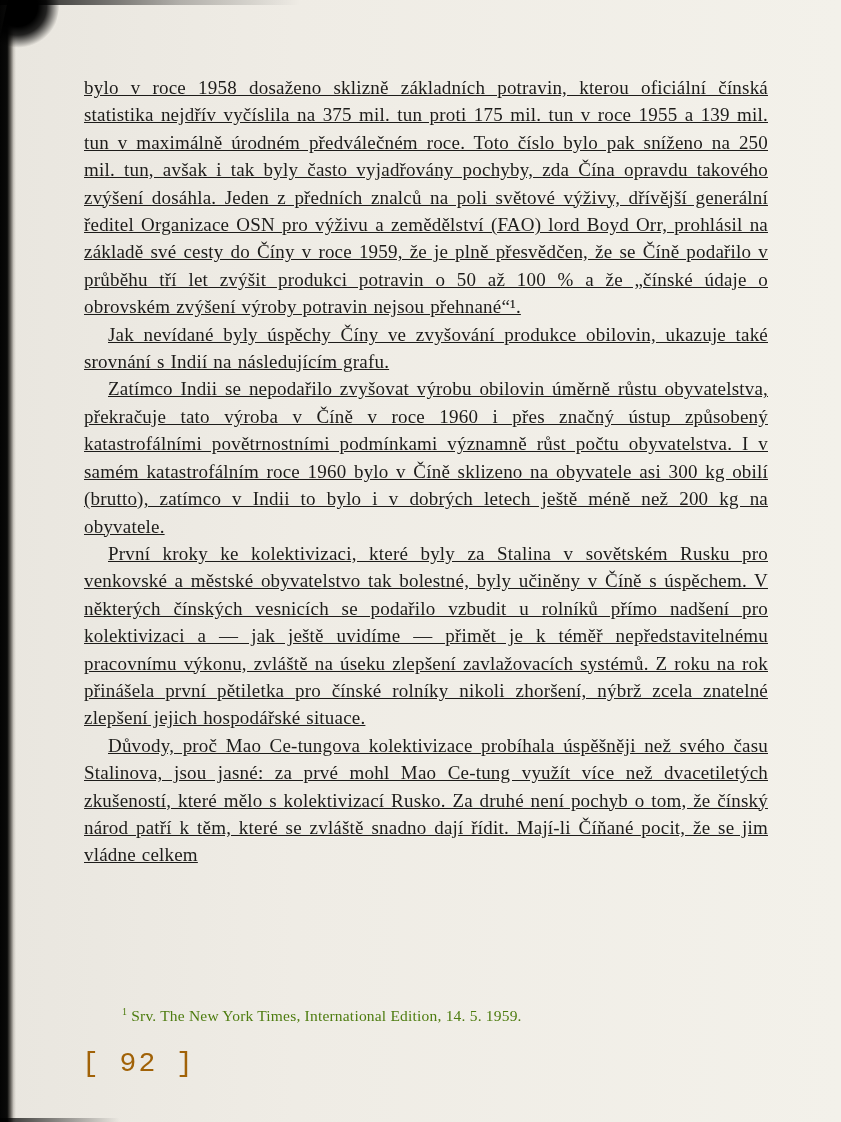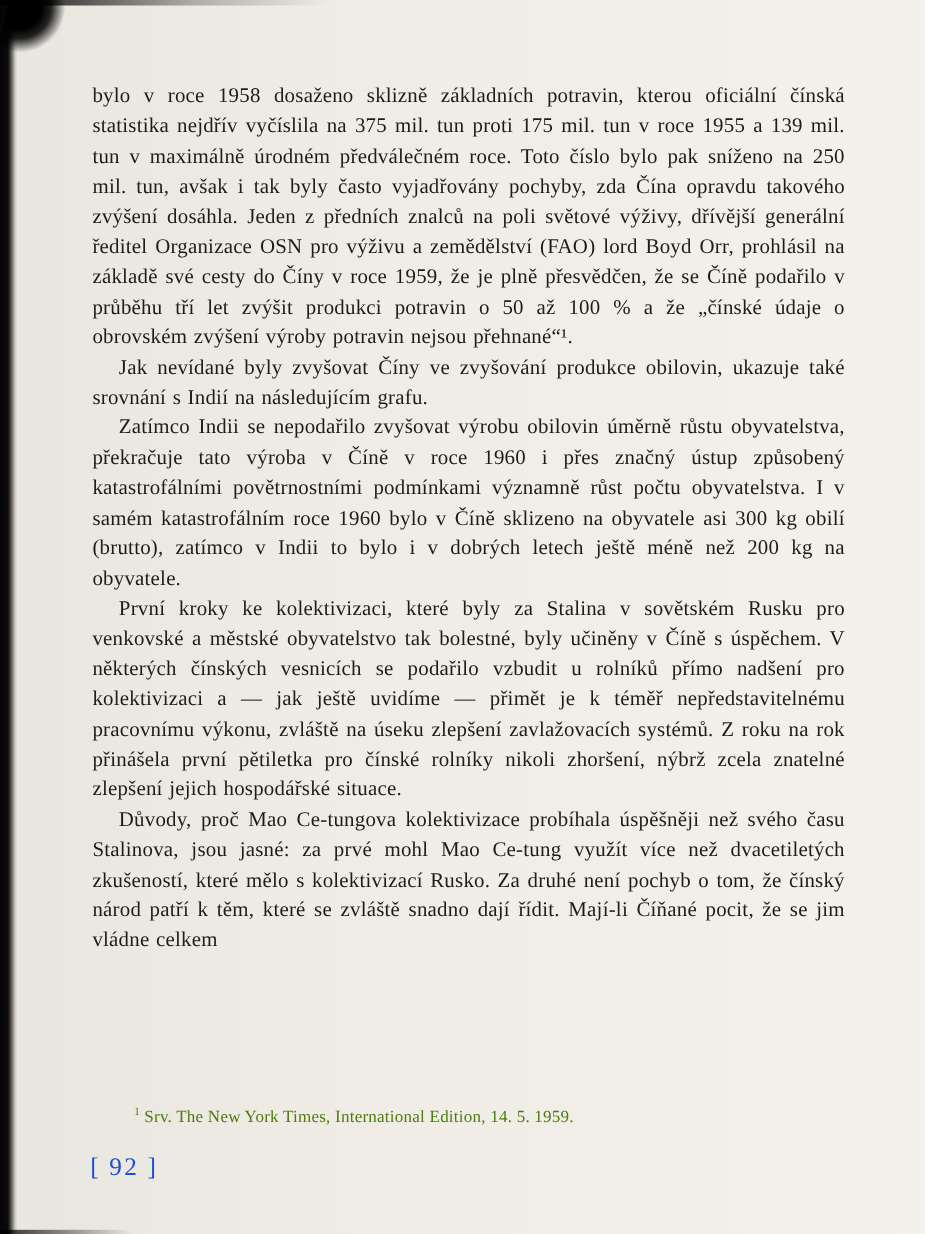--- a/index.html
+++ b/index.html
@@ -53,20 +53,21 @@
     width: 684px;
     font-size: 19px;
     line-height: 27.4px;
     text-align: justify;
     letter-spacing: 0.2px;
     word-spacing: 1px;
   }
   .text-block p {
     margin: 0;
     padding: 0;
+    text-decoration: underline;
   }
   .text-block p.indent {
     text-indent: 24px;
   }
 
   .footnote {
     position: absolute;
     left: 122px;
     top: 1006px;
     font-size: 15.5px;
@@ -75,36 +76,37 @@
   }
   .footnote sup {
     font-size: 10px;
     margin-right: 4px;
   }
 
   .page-number {
     position: absolute;
     left: 82px;
     top: 1048px;
-    font-size: 23px;
+    font-size: 28px;
     letter-spacing: 2px;
-    color: #1d4ed8;
+    color: #a16207;
+    font-family: Liberation Mono, monospace;
   }
 </style>
 </head>
 <body>
 
 <div class="scan-edge-left"></div>
 <div class="scan-corner-blob"></div>
 <div class="scan-edge-top"></div>
 <div class="scan-edge-bottom"></div>
 
 <div class="text-block">
   <p>bylo v roce 1958 dosaženo sklizně základních potravin, kterou oficiální čínská statistika nejdřív vyčíslila na 375 mil. tun proti 175 mil. tun v roce 1955 a 139 mil. tun v maximálně úrodném předválečném roce. Toto číslo bylo pak sníženo na 250 mil. tun, avšak i tak byly často vyjadřovány pochyby, zda Čína opravdu takového zvýšení dosáhla. Jeden z předních znalců na poli světové výživy, dřívější generální ředitel Organizace OSN pro výživu a zemědělství (FAO) lord Boyd Orr, prohlásil na základě své cesty do Číny v roce 1959, že je plně přesvědčen, že se Číně podařilo v průběhu tří let zvýšit produkci potravin o 50 až 100 % a že „čínské údaje o obrovském zvýšení výroby potravin nejsou přehnané“¹.</p>
-  <p class="indent">Jak nevídané byly zvyšovat Číny ve zvyšování produkce obilovin, ukazuje také srovnání s Indií na následujícím grafu.</p>
+  <p class="indent">Jak nevídané byly úspěchy Číny ve zvyšování produkce obilovin, ukazuje také srovnání s Indií na následujícím grafu.</p>
   <p class="indent">Zatímco Indii se nepodařilo zvyšovat výrobu obilovin úměrně růstu obyvatelstva, překračuje tato výroba v Číně v roce 1960 i přes značný ústup způsobený katastrofálními povětrnostními podmínkami významně růst počtu obyvatelstva. I v samém katastrofálním roce 1960 bylo v Číně sklizeno na obyvatele asi 300 kg obilí (brutto), zatímco v Indii to bylo i v dobrých letech ještě méně než 200 kg na obyvatele.</p>
   <p class="indent">První kroky ke kolektivizaci, které byly za Stalina v sovětském Rusku pro venkovské a městské obyvatelstvo tak bolestné, byly učiněny v Číně s úspěchem. V některých čínských vesnicích se podařilo vzbudit u rolníků přímo nadšení pro kolektivizaci a — jak ještě uvidíme — přimět je k téměř nepředstavitelnému pracovnímu výkonu, zvláště na úseku zlepšení zavlažovacích systémů. Z roku na rok přinášela první pětiletka pro čínské rolníky nikoli zhoršení, nýbrž zcela znatelné zlepšení jejich hospodářské situace.</p>
   <p class="indent">Důvody, proč Mao Ce-tungova kolektivizace probíhala úspěšněji než svého času Stalinova, jsou jasné: za prvé mohl Mao Ce-tung využít více než dvacetiletých zkušeností, které mělo s kolektivizací Rusko. Za druhé není pochyb o tom, že čínský národ patří k těm, které se zvláště snadno dají řídit. Mají-li Číňané pocit, že se jim vládne celkem</p>
 </div>
 
 <div class="footnote">
   <sup>1</sup><span>Srv. The New York Times, International Edition, 14. 5. 1959.</span>
 </div>
 
 <div class="page-number">[ 92 ]</div>

